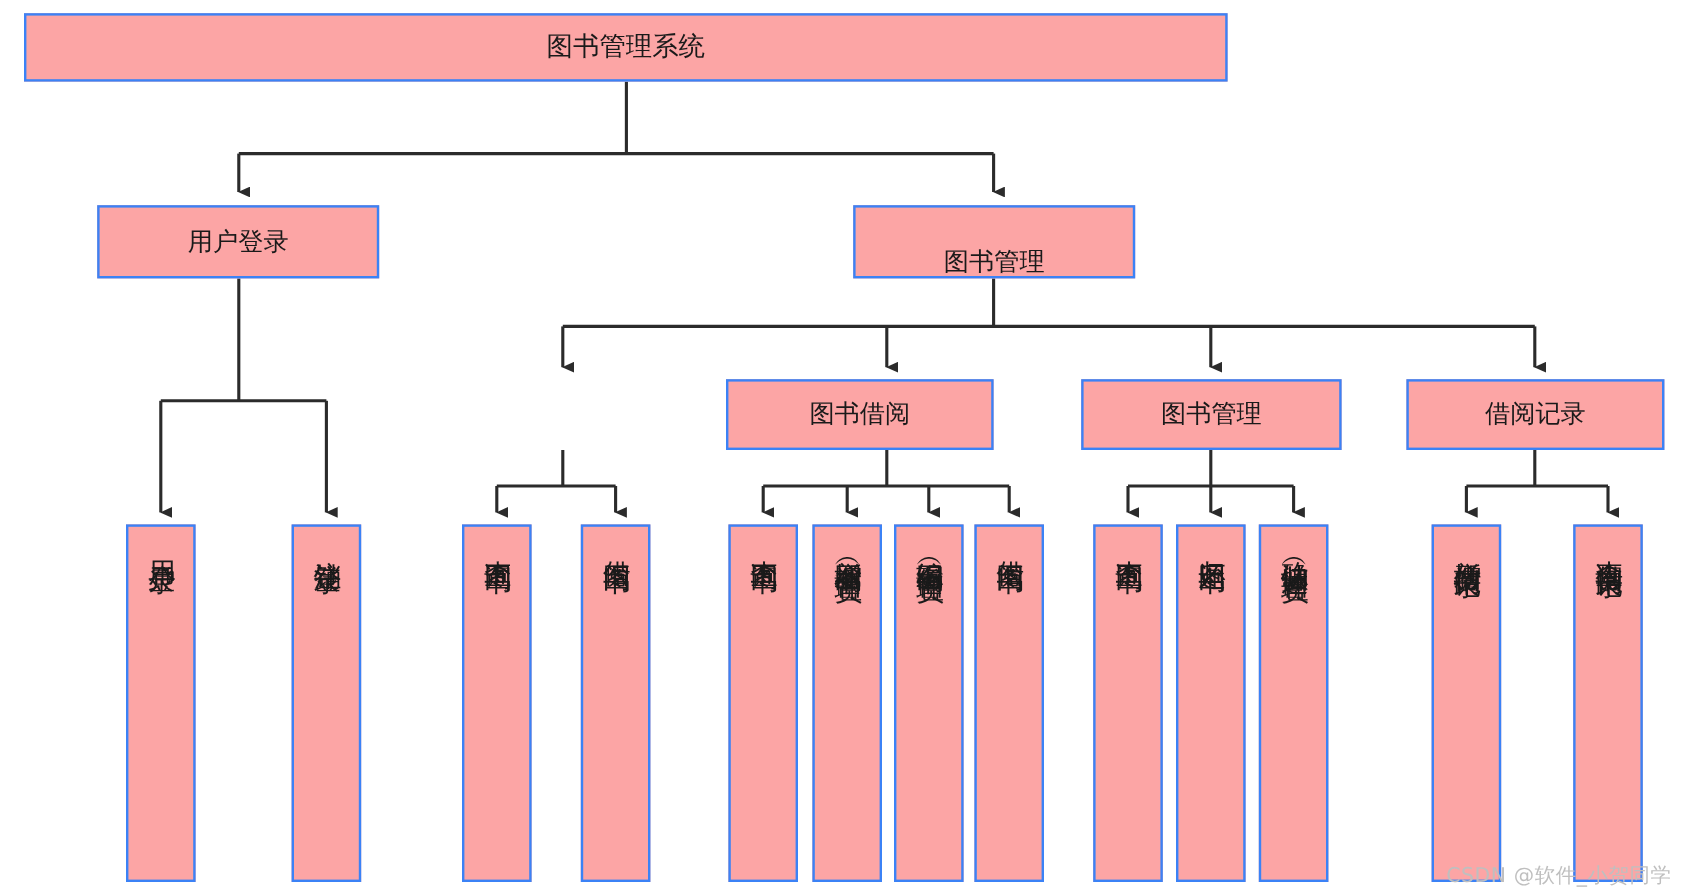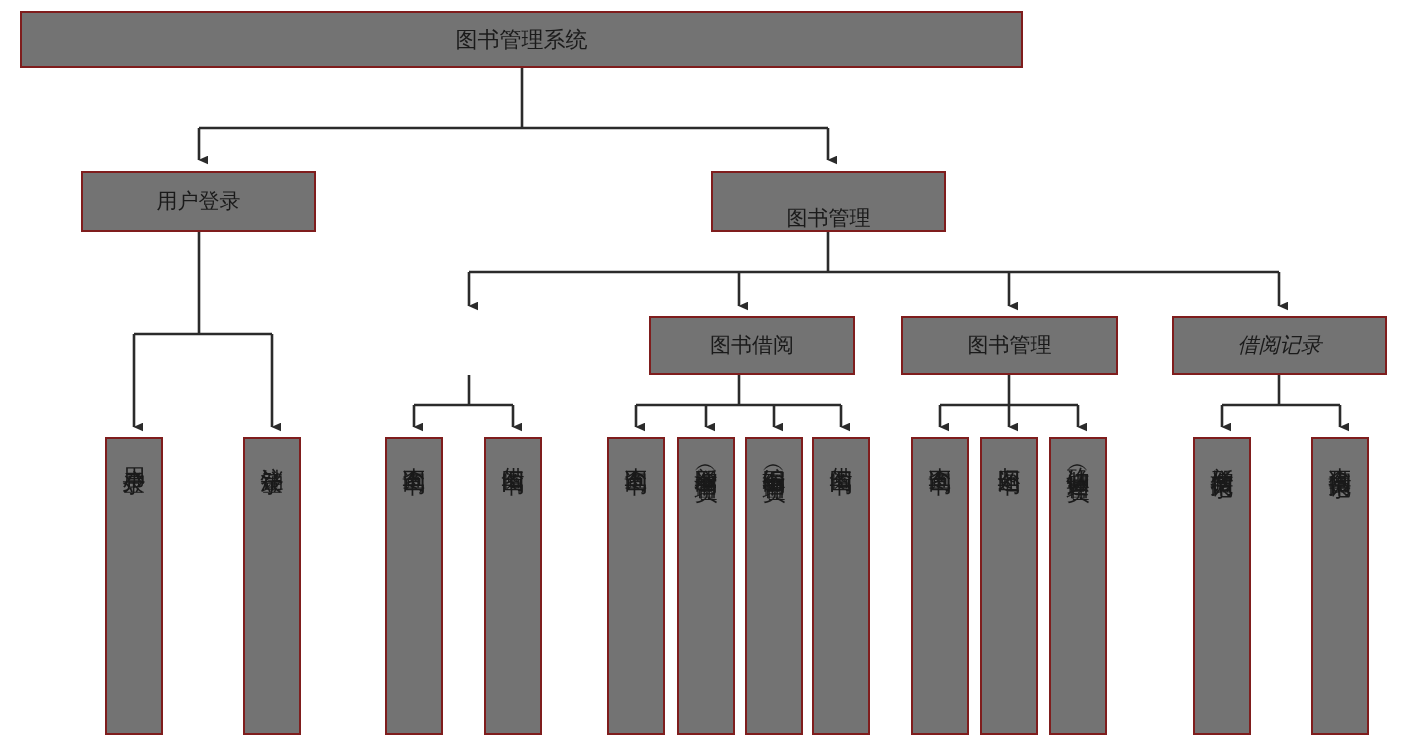--- a/index.html
+++ b/index.html
@@ -21,22 +21,22 @@
   #diagram-svg {
     position: absolute;
     left: 0;
     top: 0;
     width: 1405px;
     height: 747px;
   }
   .node {
     position: absolute;
     box-sizing: border-box;
-    background: #737373;
-    border: 2px solid #7f1d1d;
+    background: #fca5a5;
+    border: 2px solid #3b82f6;
     display: flex;
     align-items: center;
     justify-content: center;
     color: #1a1a1a;
   }
   .node-label {
     display: block;
     text-align: center;
     line-height: 1.15;
     white-space: nowrap;
@@ -132,29 +132,29 @@
 
   <div class="node horizontal" style="left:81px; top:171px; width:235px; height:61px;">
     <span class="node-label">用户登录</span>
   </div>
 
   <div class="node horizontal" style="left:711px; top:171px; width:235px; height:61px;align-items:flex-end;">
     <span class="node-label">图书管理</span>
   </div>
 
 
-  <div class="node horizontal" style="left:649px; top:316px; width:206px; height:59px;">
+  <div class="node horizontal" style="left:605px; top:316px; width:223px; height:59px;">
     <span class="node-label">图书借阅</span>
   </div>
 
   <div class="node horizontal" style="left:901px; top:316px; width:217px; height:59px;">
     <span class="node-label">图书管理</span>
   </div>
 
-  <div class="node horizontal" style="left:1172px; top:316px; width:215px; height:59px;font-style:italic;">
+  <div class="node horizontal" style="left:1172px; top:316px; width:215px; height:59px;">
     <span class="node-label">借阅记录</span>
   </div>
 
   <div class="node vertical" style="left:105px; top:437px; width:58px; height:298px;">
     <span class="node-label">用户登录</span>
   </div>
 
   <div class="node vertical" style="left:243px; top:437px; width:58px; height:298px;">
     <span class="node-label">注销登录</span>
   </div>
@@ -196,14 +196,15 @@
   </div>
 
   <div class="node vertical" style="left:1193px; top:437px; width:58px; height:298px;">
     <span class="node-label">新增借阅记录</span>
   </div>
 
   <div class="node vertical" style="left:1311px; top:437px; width:58px; height:298px;">
     <span class="node-label">查询借阅记录</span>
   </div>
 
+  <div id="watermark">CSDN @软件_小贺同学</div>
 
 </div>
 
 </body></html>

